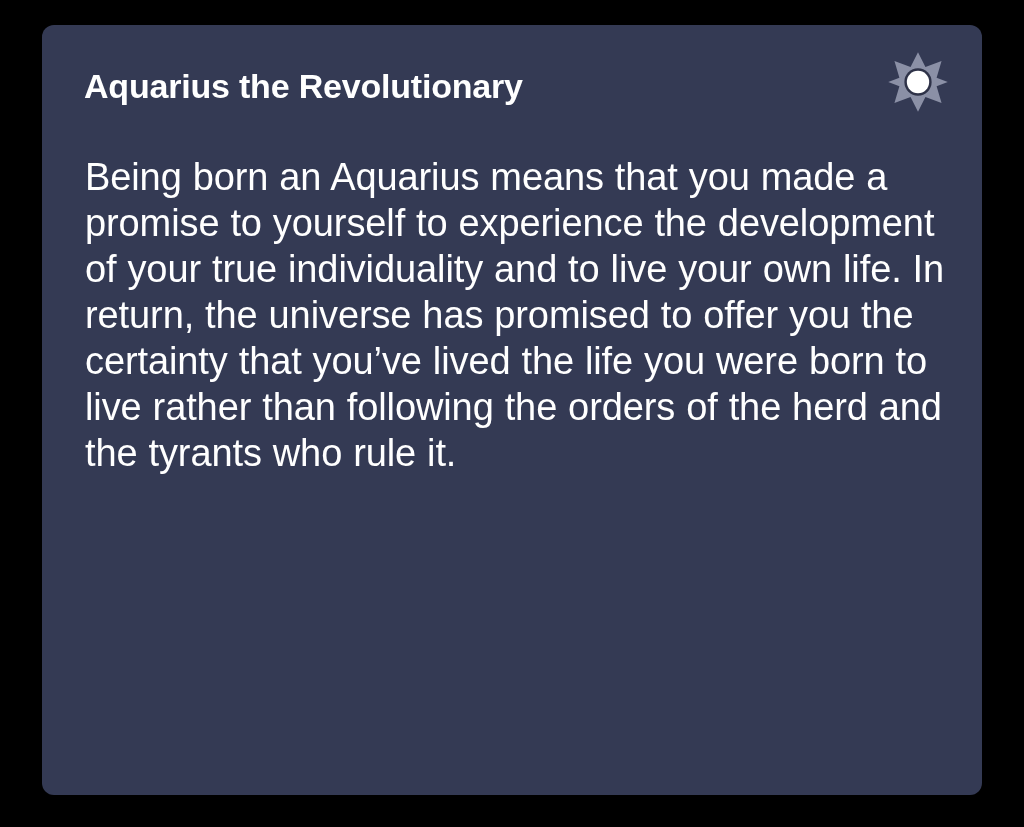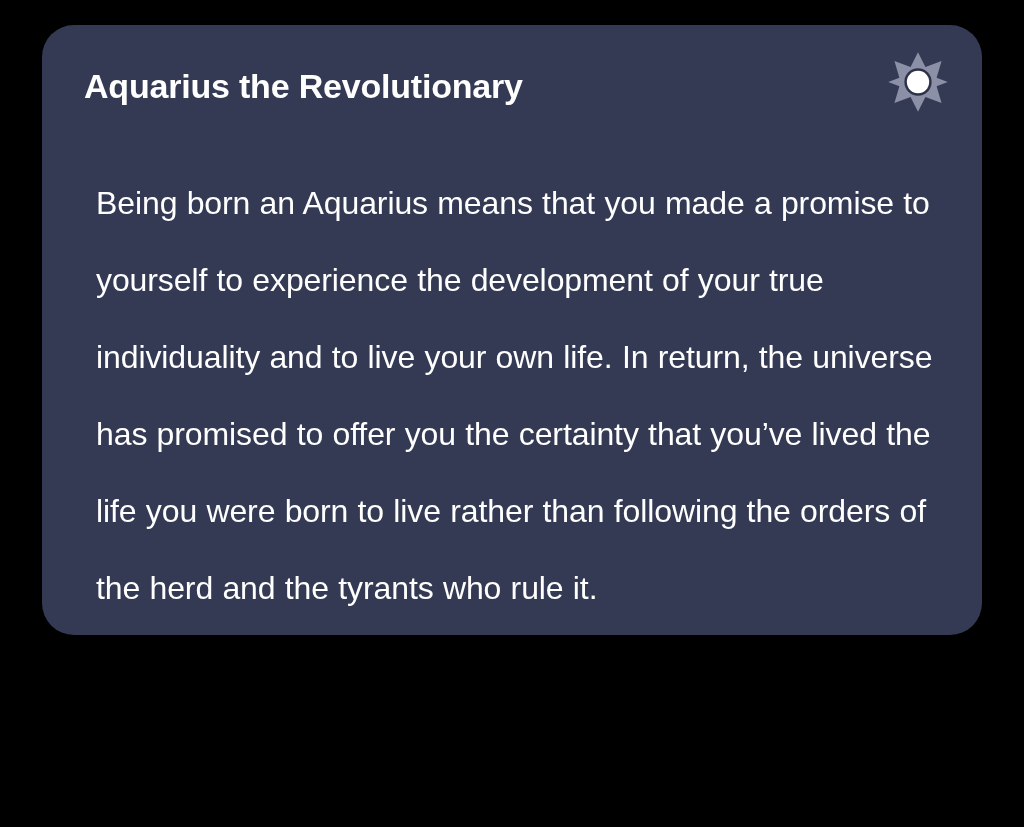--- a/index.html
+++ b/index.html
@@ -19,23 +19,23 @@
     width: 1024px;
     height: 827px;
     background: #000000;
   }
 
   #horoscope-card {
     position: absolute;
     left: 42px;
     top: 25px;
     width: 940px;
-    height: 610px;
+    height: 770px;
     background: #343A54;
-    border-radius: 32px;
+    border-radius: 12px;
     box-sizing: border-box;
     padding: 0;
   }
 
   #card-header {
     position: absolute;
     left: 0;
     top: 0;
     width: 100%;
     height: 120px;
@@ -75,23 +75,23 @@
   }
 
   #card-body {
     position: absolute;
     left: 42px;
     top: 128px;
     width: 862px;
   }
 
   #horoscope-text {
-    margin: 12px;
-    font-size: 32px;
-    line-height: 77px;
+    margin: 1px;
+    font-size: 38px;
+    line-height: 46px;
     color: #FFFFFF;
     font-weight: normal;
     letter-spacing: -0.1px;
     word-spacing: 0.5px;
   }
 </style>
 </head>
 <body>
 
 <div id="screen">

